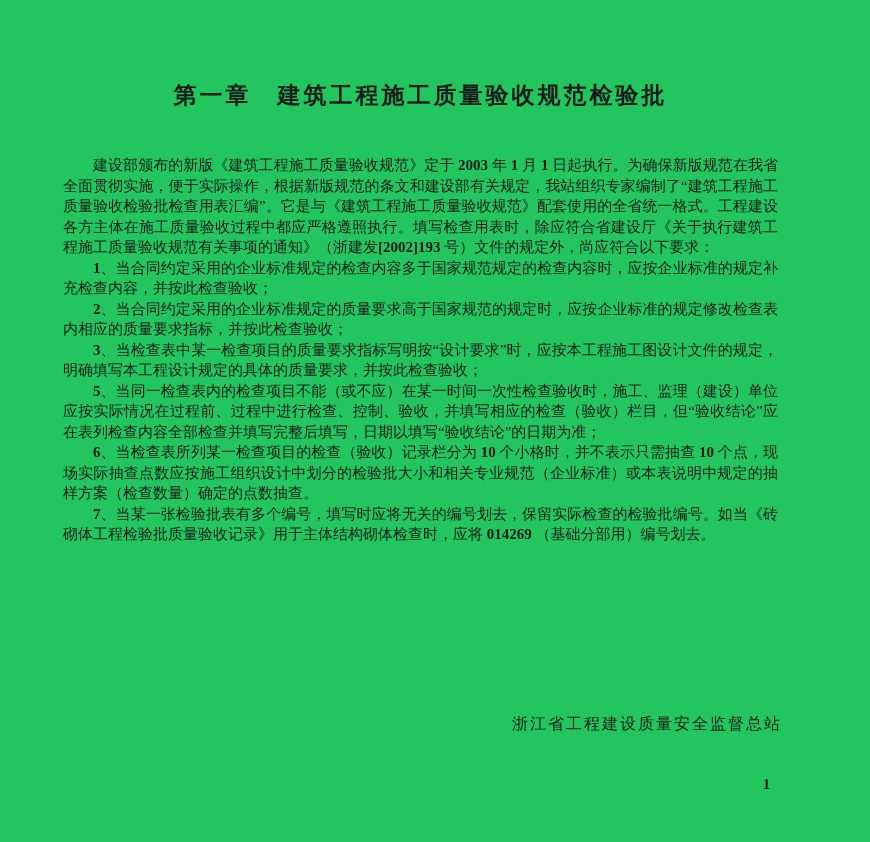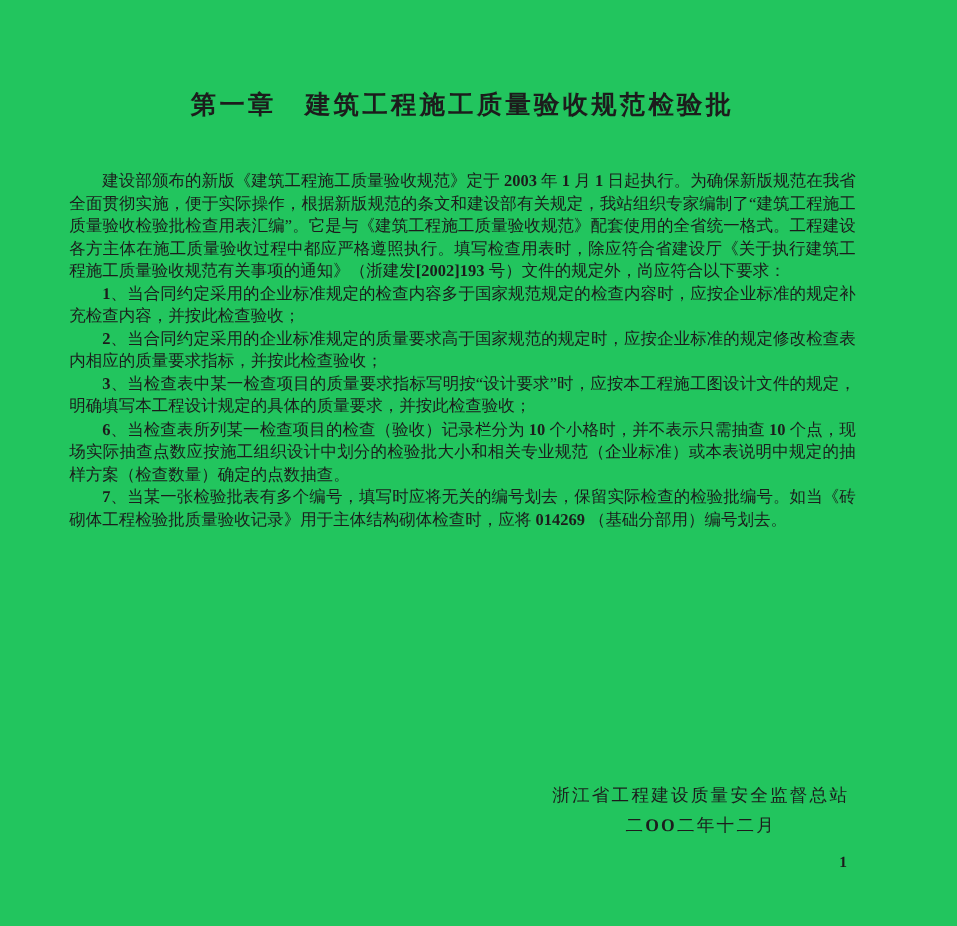--- a/index.html
+++ b/index.html
@@ -45,24 +45,24 @@
     margin: 0;
     padding: 0;
     text-indent: 2em;
   }
   .doc-body b, .signature b {
     font-weight: 700;
   }
   .signature {
     position: absolute;
     top: 710px;
-    right: 98px;
+    right: 88px;
     width: -moz-fit-content;
     width: fit-content;
-    text-align: center;
+    text-align: right;
     font-size: 16px;
     letter-spacing: 2px;
     line-height: 27px;
   }
   .page-number {
     position: absolute;
     top: 777px;
     left: 763px;
     font-size: 14px;
     font-weight: 700;
@@ -75,24 +75,24 @@
 
   <div class="doc-title">
     <div>第一章　建筑工程施工质量验收规范检验批</div>
   </div>
 
   <div class="doc-body">
       <p>建设部颁布的新版《建筑工程施工质量验收规范》定于 <b>2003</b> 年 <b>1</b> 月 <b>1</b> 日起执行。为确保新版规范在我省全面贯彻实施，便于实际操作，根据新版规范的条文和建设部有关规定，我站组织专家编制了“建筑工程施工质量验收检验批检查用表汇编”。它是与《建筑工程施工质量验收规范》配套使用的全省统一格式。工程建设各方主体在施工质量验收过程中都应严格遵照执行。填写检查用表时，除应符合省建设厅《关于执行建筑工程施工质量验收规范有关事项的通知》（浙建发<b>[2002]193</b> 号）文件的规定外，尚应符合以下要求：</p>
       <p><b>1</b>、当合同约定采用的企业标准规定的检查内容多于国家规范规定的检查内容时，应按企业标准的规定补充检查内容，并按此检查验收；</p>
       <p><b>2</b>、当合同约定采用的企业标准规定的质量要求高于国家规范的规定时，应按企业标准的规定修改检查表内相应的质量要求指标，并按此检查验收；</p>
       <p><b>3</b>、当检查表中某一检查项目的质量要求指标写明按“设计要求”时，应按本工程施工图设计文件的规定，明确填写本工程设计规定的具体的质量要求，并按此检查验收；</p>
+      <p><b>5</b>、当同一检查表内的检查项目不能（或不应）在某一时间一次性检查验收时，施工、监理（建设）单位应按实际情况在过程前、过程中进行检查、控制、验收，并填写相应的检查（验收）栏目，但“验收结论”应在表列检查内容全部检查并填写完整后填写，日期以填写“验收结论”的日期为准；</p>
       <p><b>6</b>、当检查表所列某一检查项目的检查（验收）记录栏分为 <b>10</b> 个小格时，并不表示只需抽查 <b>10</b> 个点，现场实际抽查点数应按施工组织设计中划分的检验批大小和相关专业规范（企业标准）或本表说明中规定的抽样方案（检查数量）确定的点数抽查。</p>
       <p><b>7</b>、当某一张检验批表有多个编号，填写时应将无关的编号划去，保留实际检查的检验批编号。如当《砖砌体工程检验批质量验收记录》用于主体结构砌体检查时，应将 <b>014269</b> （基础分部用）编号划去。</p>
     </div>
 
   <div class="signature">
     <div>浙江省工程建设质量安全监督总站</div>
-    <div>二<b>OO</b>二年十二月</div>
   </div>
 
   <div class="page-number">1</div>
 
 </div>
 
 </body></html>

